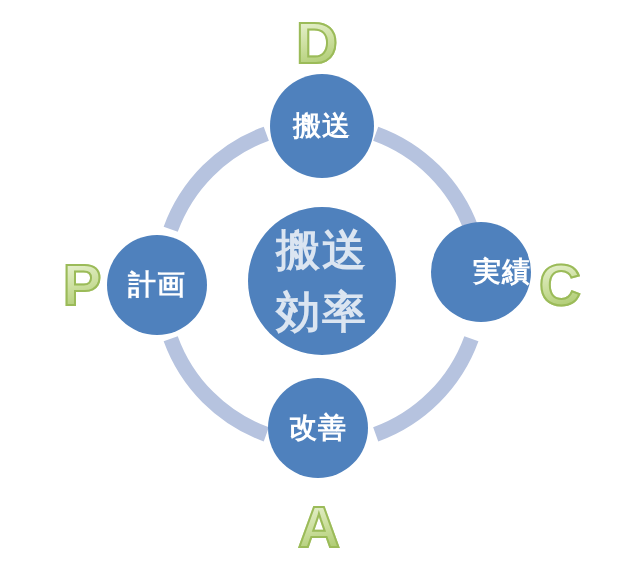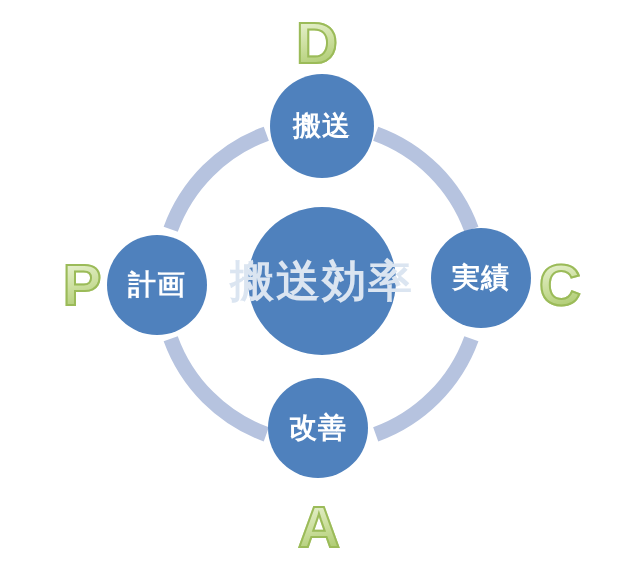--- a/index.html
+++ b/index.html
@@ -24,20 +24,21 @@
     fill: none;
     stroke: var(--ring, #b6c3df);
     stroke-width: 15;
     stroke-linecap: butt;
   }
   .node {
     position: absolute;
     border-radius: 50%;
     background: var(--circle-fill, #4f81bd);
     display: flex;
+    flex-direction: column;
     align-items: center;
     justify-content: center;
     text-align: center;
     transform: translate(-50%, -50%);
   }
   .node .jp {
     color: var(--node-text, #ffffff);
     font-weight: bold;
     font-size: 28px;
     line-height: 36px;
@@ -80,21 +81,21 @@
 
   <div class="letter" style="left:317px; top:43px;">D</div>
   <div class="letter" style="left:560px; top:285px;">C</div>
   <div class="letter" style="left:319px; top:527px;">A</div>
   <div class="letter" style="left:82px; top:285px;">P</div>
 
   <div class="node" style="left:322px; top:126px; width:104px; height:104px;">
     <div class="jp">搬送</div>
   </div>
 
-  <div class="node" style="left:481px; top:278px; width:100px; height:100px;">
+  <div class="node" style="left:481px; top:272px; width:100px; height:100px;align-items:flex-end;">
     <div class="jp">実績</div>
   </div>
 
   <div class="node" style="left:318px; top:428px; width:100px; height:100px;">
     <div class="jp">改善</div>
   </div>
 
   <div class="node" style="left:157px; top:285px; width:100px; height:100px;">
     <div class="jp">計画</div>
   </div>

